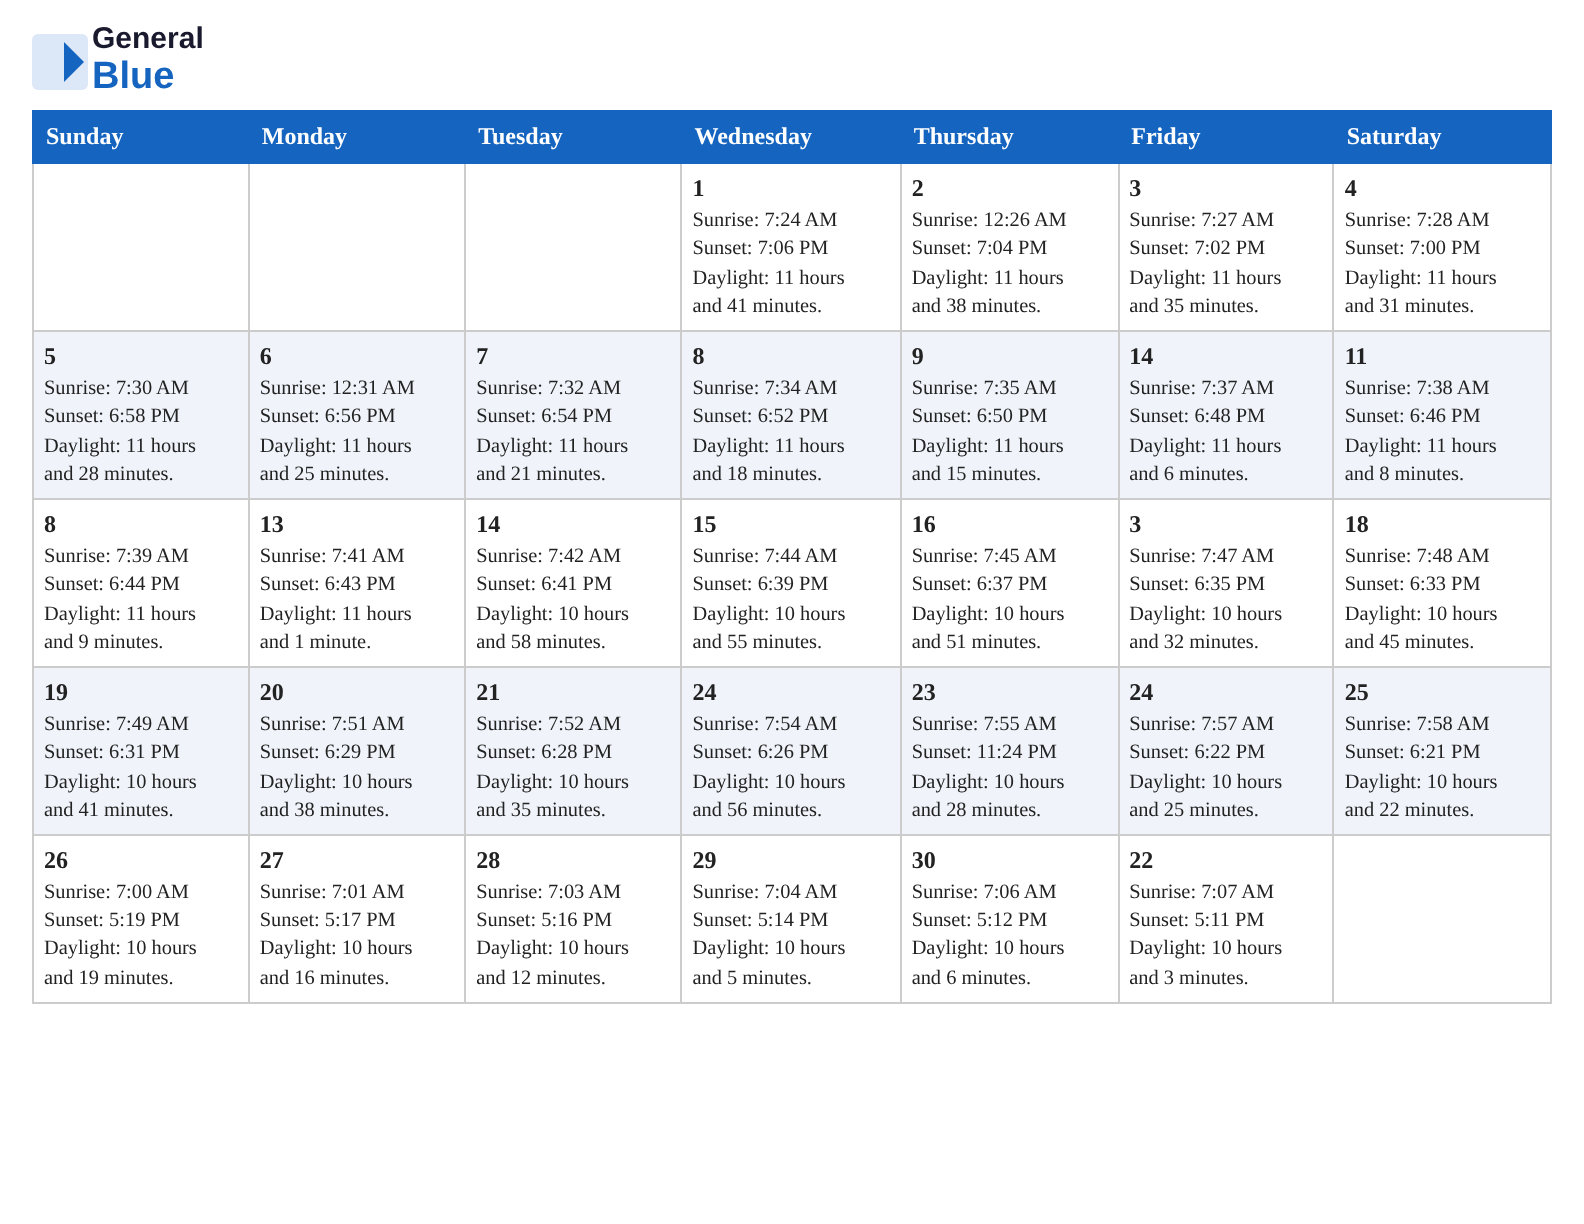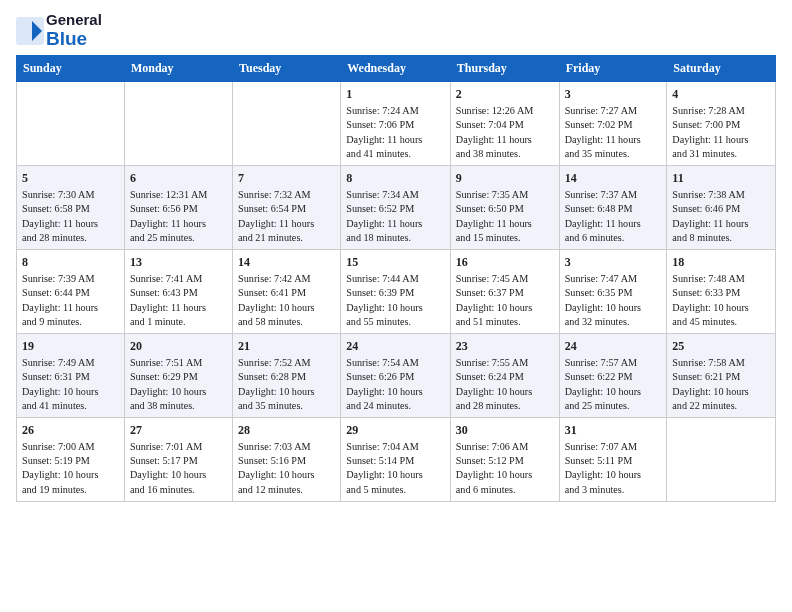--- a/index.html
+++ b/index.html
@@ -270,26 +270,26 @@
             <div>Sunrise: 7:52 AM</div>
             <div>Sunset: 6:28 PM</div>
             <div>Daylight: 10 hours</div>
             <div>and 35 minutes.</div>
           </td>
           <td>
             <span class="day-number">24</span>
             <div>Sunrise: 7:54 AM</div>
             <div>Sunset: 6:26 PM</div>
             <div>Daylight: 10 hours</div>
-            <div>and 24 minutes.</div>
+            <div>and 56 minutes.</div>
           </td>
           <td>
             <span class="day-number">23</span>
             <div>Sunrise: 7:55 AM</div>
-            <div>Sunset: 6:24 PM</div>
+            <div>Sunset: 11:24 PM</div>
             <div>Daylight: 10 hours</div>
             <div>and 28 minutes.</div>
           </td>
           <td>
             <span class="day-number">24</span>
             <div>Sunrise: 7:57 AM</div>
             <div>Sunset: 6:22 PM</div>
             <div>Daylight: 10 hours</div>
             <div>and 25 minutes.</div>
           </td>
@@ -331,21 +331,21 @@
             <div>and 5 minutes.</div>
           </td>
           <td>
             <span class="day-number">30</span>
             <div>Sunrise: 7:06 AM</div>
             <div>Sunset: 5:12 PM</div>
             <div>Daylight: 10 hours</div>
             <div>and 6 minutes.</div>
           </td>
           <td>
-            <span class="day-number">31</span>
+            <span class="day-number">22</span>
             <div>Sunrise: 7:07 AM</div>
             <div>Sunset: 5:11 PM</div>
             <div>Daylight: 10 hours</div>
             <div>and 3 minutes.</div>
           </td>
           <td class="empty"></td>
         </tr>
       </tbody>
   </table>
 </div>

